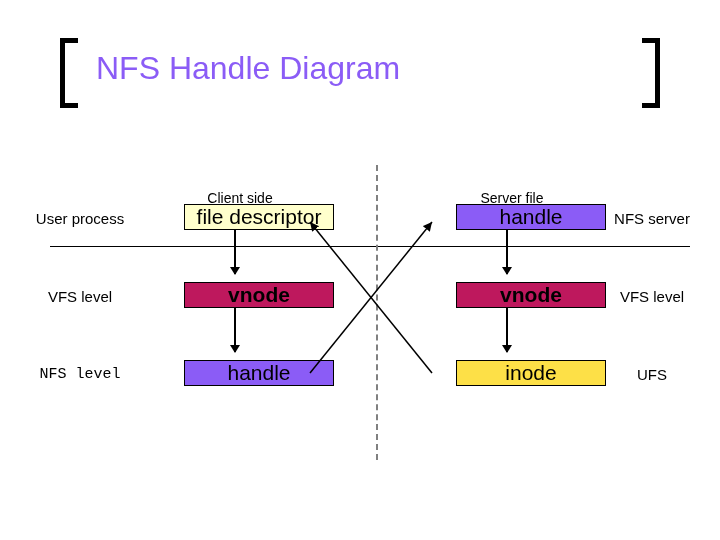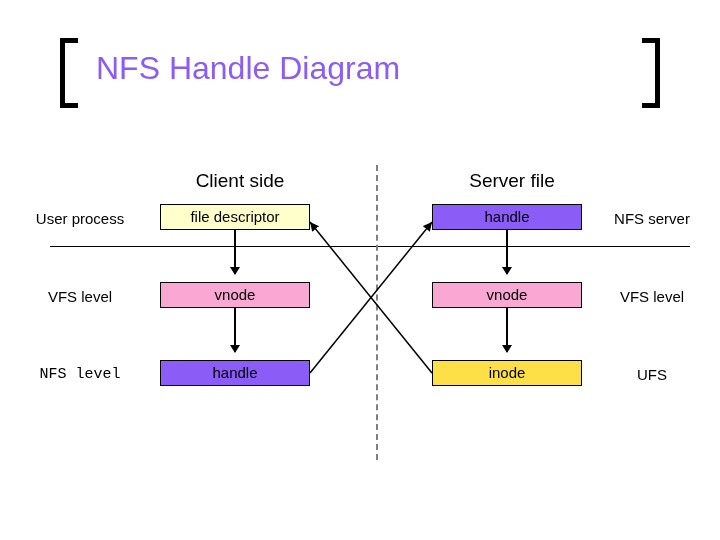--- a/index.html
+++ b/index.html
@@ -41,41 +41,43 @@
   .title {
     position: absolute;
     top: 12px;
     left: 36px;
     font-size: 32px;
     font-weight: 400;
     color: #8b5cf6;
   }
   .col-header {
     position: absolute;
-    font-size: 19px;
+    font-size: 14px;
     text-align: center;
     width: 160px;
+    margin-top: 20px;
   }
   .row-label {
     position: absolute;
     font-size: 15px;
     text-align: center;
     width: 120px;
   }
   .box {
     position: absolute;
     width: 150px;
     height: 26px;
     line-height: 24px;
     text-align: center;
-    font-size: 15px;
+    font-size: 21px;
     border: 1px solid #000;
+    margin-left: 24px;
   }
   .box.yellow { background: #ffffcc; }
-  .box.green  { background: #f9a8d4; }
+  .box.green  { background: #be185d; font-weight: bold; }
   .box.red    { background: #8b5cf6; }
   .box.grey   { background: #fde047; }
   .hline {
     position: absolute;
     height: 1px;
     background: #000;
   }
   .dashed-v {
     position: absolute;
     width: 0;

